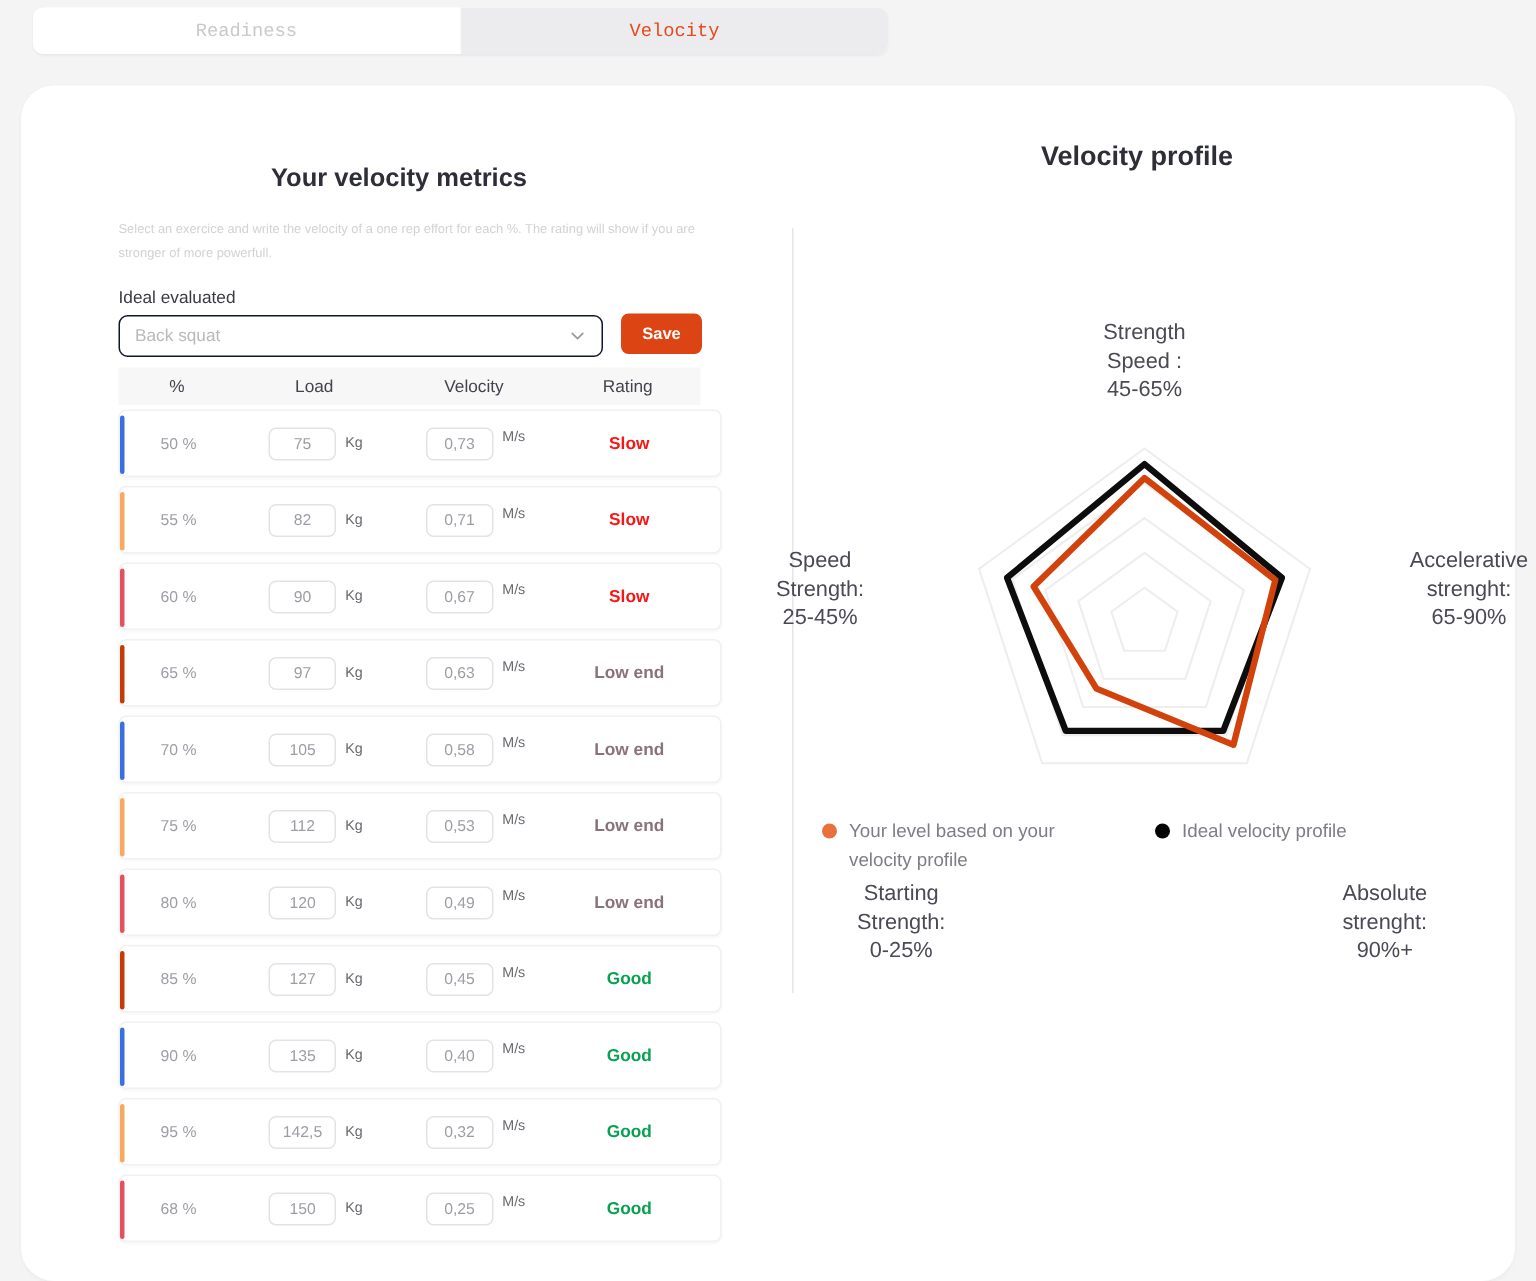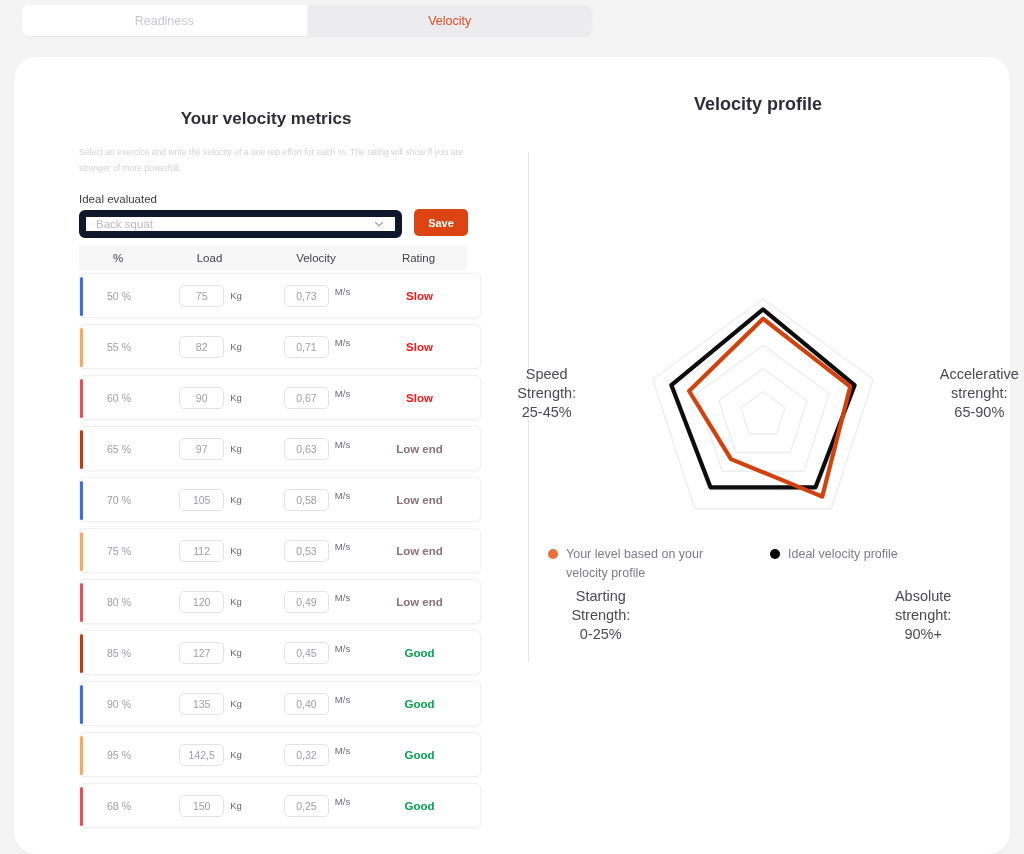--- a/index.html
+++ b/index.html
@@ -15,20 +15,21 @@
   
   .tabbar {
     position: absolute;
     left: 22px; top: 5px;
     width: 570px; height: 31px;
     display: flex;
     background: #ffffff;
     border-radius: 7px;
     overflow: hidden;
     box-shadow: 0 1px 2px rgba(0,0,0,0.05);
+    font-family: Liberation Mono, monospace;
   }
   .tab {
     flex: 1 1 0;
     display: flex; align-items: center; justify-content: center;
     font-size: 12.5px;
     color: #c9c9cd;
     background: #ffffff;
     border-right: 1px solid #f0f0f1;
     cursor: pointer;
     user-select: none;
@@ -83,21 +84,21 @@
   .field-label {
     position: absolute;
     left: 13px; top: 136px;
     font-size: 11.5px;
     color: #3a3a44;
   }
   .select-wrap {
     position: absolute;
     left: 13px; top: 153px;
     width: 323px; height: 28px;
-    border: 7px solid #0f172a;
+    border: 1px solid #0f172a;
     border-radius: 6px;
     background: #fff;
     display: flex; align-items: center;
     padding: 0 10px;
     cursor: pointer;
   }
   .select-value { flex: 1; font-size: 11.5px; color: #b9b9be; }
   .chev { width: 12px; height: 12px; }
   .chev svg { display:block; }
   .save-btn {
@@ -405,20 +406,23 @@
     <div class="radar-holder">
       <svg id="radar-svg" width="482" height="450" viewBox="0 0 482 450">
           <polygon points="235.0,172.0 345.3,252.2 303.2,381.8 166.8,381.8 124.7,252.2" fill="none" stroke="#eeeeef" stroke-width="1.4"></polygon>
           <polygon points="235.0,195.2 323.3,259.3 289.5,363.1 180.5,363.1 146.7,259.3" fill="none" stroke="#eeeeef" stroke-width="1.4"></polygon>
           <polygon points="235.0,218.4 301.2,266.5 275.9,344.3 194.1,344.3 168.8,266.5" fill="none" stroke="#eeeeef" stroke-width="1.4"></polygon>
           <polygon points="235.0,241.6 279.1,273.7 262.3,325.5 207.7,325.5 190.9,273.7" fill="none" stroke="#eeeeef" stroke-width="1.4"></polygon>
           <polygon points="235.0,264.8 257.1,280.8 248.6,306.8 221.4,306.8 212.9,280.8" fill="none" stroke="#eeeeef" stroke-width="1.4"></polygon>
           <polygon points="235.0,182.4 326.6,258.2 287.5,360.3 182.5,360.3 143.4,258.2" fill="none" stroke="#0d0d0d" stroke-width="4.2" stroke-linejoin="round" stroke-linecap="round"></polygon>
           <polygon points="235.0,191.7 322.2,259.7 294.3,369.6 203.0,332.1 161.1,264.0" fill="none" stroke="#d2420d" stroke-width="4.2" stroke-linejoin="round" stroke-linecap="round"></polygon>
         </svg>
+      <div class="ax-label" id="ax0" style="width: 130px; left: 170px; top: 86px;">Strength
+Speed :
+45-65%</div>
       <div class="ax-label" id="ax1" style="width: 130px; left: 386.323px; top: 238.154px;">Accelerative
 strenght:
 65-90%</div>
       <div class="ax-label" id="ax2" style="width: 120px; left: 335.183px; top: 459.846px;">Absolute
 strenght:
 90%+</div>
       <div class="ax-label" id="ax3" style="width: 120px; left: 12.8169px; top: 459.846px;">Starting
 Strength:
 0-25%</div>
       <div class="ax-label" id="ax4" style="width: 120px; left: -41.3226px; top: 238.154px;">Speed

